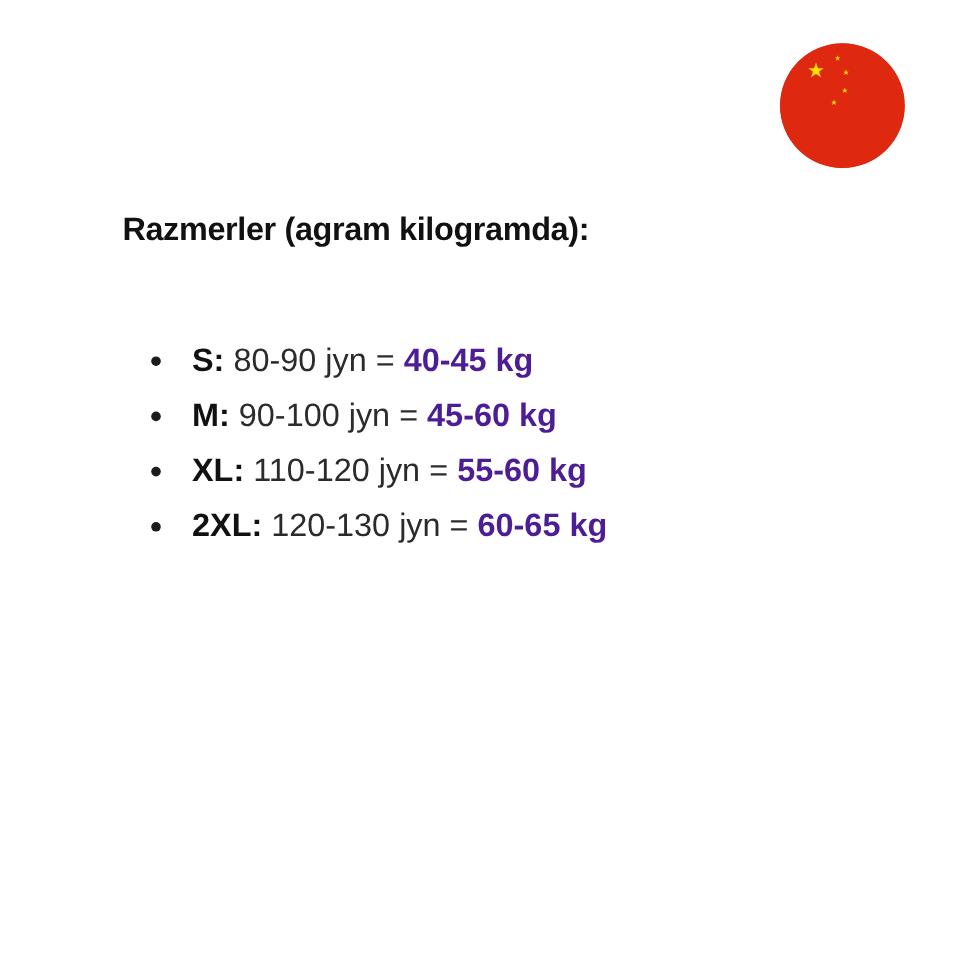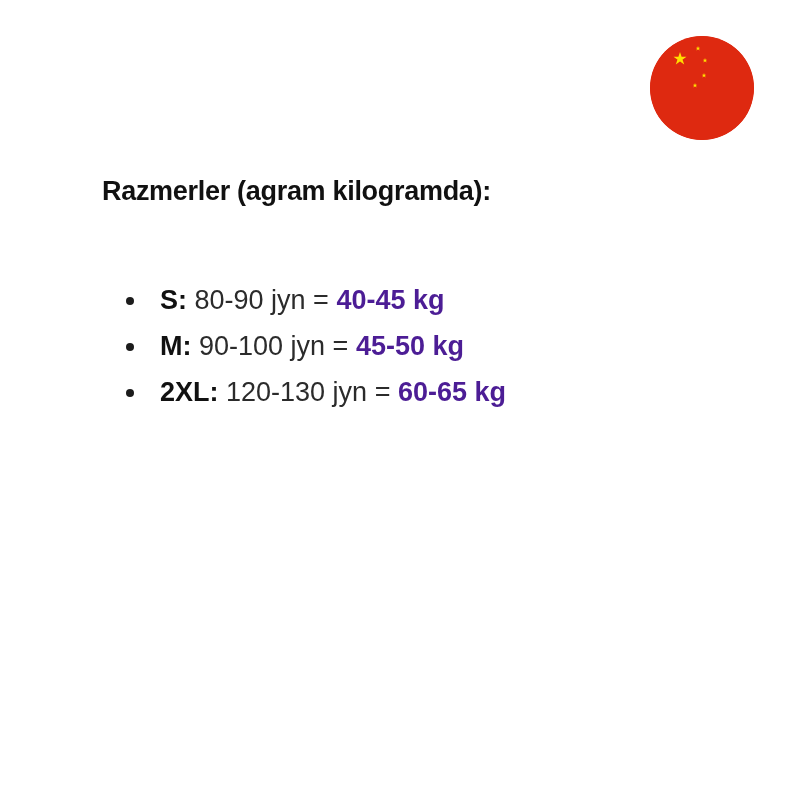--- a/index.html
+++ b/index.html
@@ -126,24 +126,31 @@
       <span class="size-jin">80-90 jyn</span>
       <span class="size-eq">=</span>
       <span class="size-kg">40-45 kg</span>
     </li>
 
     <li class="size-item">
       <span class="bullet"></span>
       <span class="size-label">M:</span>
       <span class="size-jin">90-100 jyn</span>
       <span class="size-eq">=</span>
-      <span class="size-kg">45-50 kg</span>
+      <span class="size-kg">45-60 kg</span>
     </li>
 
 
+    <li class="size-item">
+      <span class="bullet"></span>
+      <span class="size-label">XL:</span>
+      <span class="size-jin">110-120 jyn</span>
+      <span class="size-eq">=</span>
+      <span class="size-kg">55-60 kg</span>
+    </li>
 
     <li class="size-item">
       <span class="bullet"></span>
       <span class="size-label">2XL:</span>
       <span class="size-jin">120-130 jyn</span>
       <span class="size-eq">=</span>
       <span class="size-kg">60-65 kg</span>
     </li>
 
 

